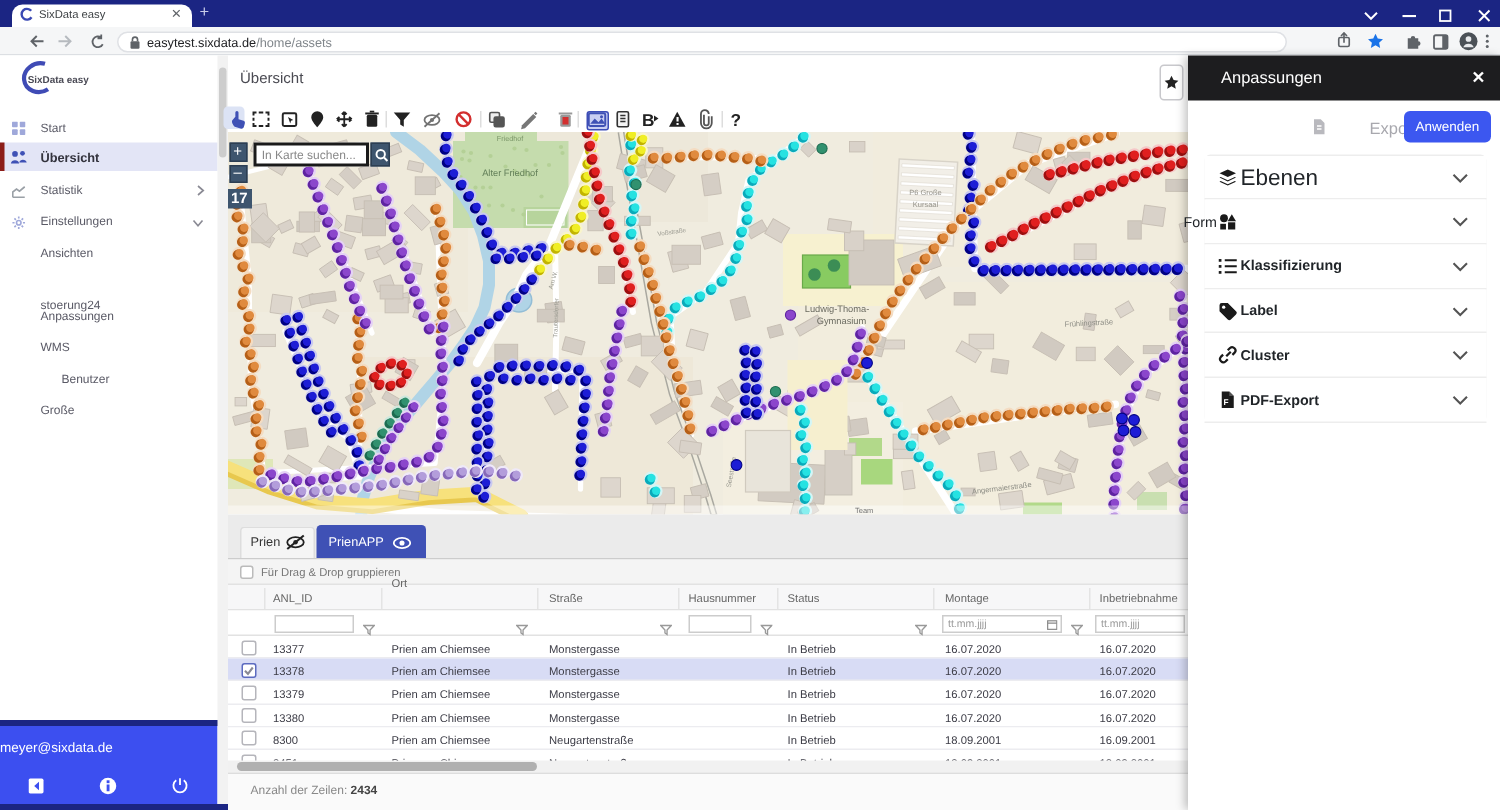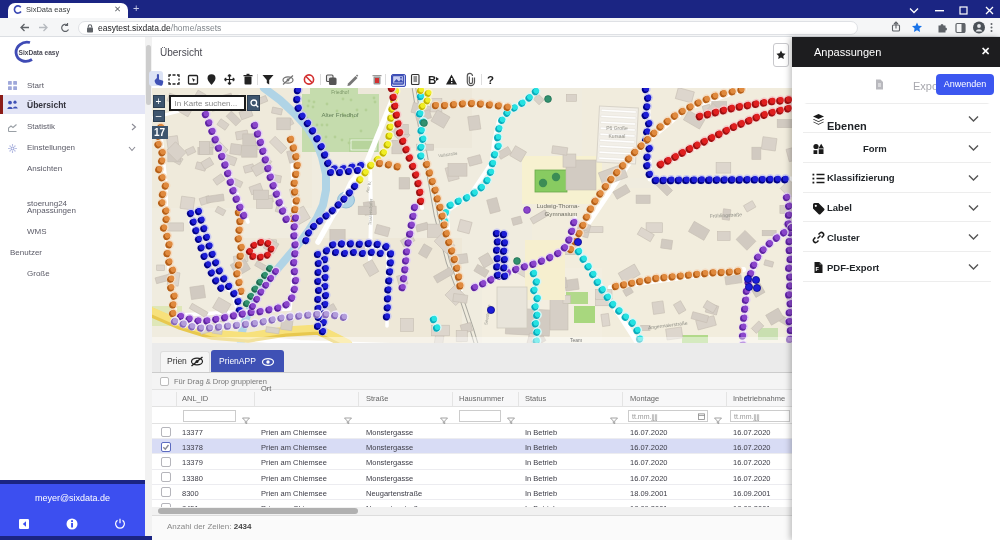--- a/index.html
+++ b/index.html
@@ -96,29 +96,29 @@
       </g>
   </svg>
   <div class="abs" style="left:27px;top:105.5px;font-size:8px;color:#5a5a66">Einstellungen</div>
   <svg class="abs" style="left:128px;top:108.5px" width="8" height="6" viewBox="0 0 8 6">
       <path d="M1 1 L4 4.5 L7 1" fill="none" stroke="#8a8a94" stroke-width="1.1"></path>
     </svg>
   <div class="abs" style="left:27px;top:126.5px;width:110px;height:14px;font-size:8px;color:#5a5a66">Ansichten</div>
     <div class="abs" style="left:27px;top:162px;width:110px;height:14px;font-size:8px;color:#5a5a66">stoerung24</div>
     <div class="abs" style="left:27px;top:168.5px;width:110px;height:14px;font-size:8px;color:#5a5a66">Anpassungen</div>
     <div class="abs" style="left:27px;top:189.5px;width:110px;height:14px;font-size:8px;color:#5a5a66">WMS</div>
-    <div class="abs" style="left:10px;top:210.5px;width:110px;height:14px;font-size:8px;color:#5a5a66">Benutzer</div>
+    <div class="abs" style="left:41px;top:210.5px;width:110px;height:14px;font-size:8px;color:#5a5a66">Benutzer</div>
     <div class="abs" style="left:27px;top:231.5px;width:110px;height:14px;font-size:8px;color:#5a5a66">Große</div>
   <div class="abs" style="left:145px;top:0;width:7px;height:443px;background:#f2f2f2">
     <div class="abs" style="left:1px;top:8px;width:5px;height:60px;background:#cdcdcd;border-radius:3px"></div>
   </div>
 </div>
 <div class="abs" style="left:0;top:480px;width:152px;height:4px;background:#1b2583"></div>
 <div class="abs" style="left:0;top:484px;width:145px;height:52px;background:#3c4ff0">
-  <div class="abs" style="left:0;top:9px;width:145px;text-align:center;font-size:9px;color:#fff">meyer@sixdata.de</div>
+  <div class="abs" style="left:0;top:9px;width:145px;text-align:left;font-size:9px;color:#fff">meyer@sixdata.de</div>
   <svg class="abs" style="left:19px;top:34px" width="108" height="12" viewBox="0 0 108 12">
     <rect x="0" y="1" width="10" height="10" rx="1.2" fill="#fff"></rect>
     <path d="M7 3.2 L3.8 6 L7 8.8z" fill="#3c4ff0"></path>
     <circle cx="53" cy="6" r="5.5" fill="#fff"></circle>
     <rect x="52.1" y="2.2" width="1.9" height="1.9" fill="#3c4ff0"></rect>
     <rect x="52.1" y="5" width="1.9" height="4.5" fill="#3c4ff0"></rect>
     <g fill="none" stroke="#fff" stroke-width="1.2">
       <path d="M98.5 2.2 a4.4 4.4 0 1 0 5 0"></path>
       <path d="M101 0.8 v4.5"></path>
     </g>
@@ -941,32 +941,32 @@
 <div class="abs" style="left:936px;top:74px;width:58px;height:21px;background:#3c57f0;border-radius:4px;text-align:center;line-height:21px;font-size:9px;color:#fff">Anwenden</div>
 <div class="abs" style="left:803px;top:103px;width:188px;height:179px;border:1px solid #ededed;border-radius:4px"></div>
 <div class="abs" style="left:803px;top:103.5px;width:188px;height:29.7px;border-bottom:1px solid #ededed;background:#fff"></div>
 <div class="abs" style="left:812px;top:111.5px"><svg width="13" height="13" viewBox="0 0 13 13">
       <g fill="#1a1a1a">
         <path d="M6.5 1 L12 3.5 6.5 6 1 3.5z"></path>
         <path d="M1.8 6 L6.5 8.2 11.2 6 12 6.4 6.5 9 1 6.4z"></path>
         <path d="M1.8 8.7 L6.5 10.9 11.2 8.7 12 9.1 6.5 11.7 1 9.1z"></path>
       </g>
     </svg></div>
-<div class="abs" style="left:827px;top:120px;font-size:11px;font-weight:bold;color:#212529">Ebenen</div>
+<div class="abs" style="left:827px;top:110px;font-size:15px;font-weight:normal;color:#212529">Ebenen</div>
 <svg class="abs" style="left:968px;top:114.5px" width="11" height="8" viewBox="0 0 11 8">
     <path d="M1 1.5 L5.5 6 L10 1.5" fill="none" stroke="#555" stroke-width="1.4"></path>
   </svg>
 <div class="abs" style="left:803px;top:133.2px;width:188px;height:29.7px;border-bottom:1px solid #ededed;background:#fff"></div>
 <div class="abs" style="left:812px;top:141.2px"><svg width="13" height="13" viewBox="0 0 13 13">
       <circle cx="4" cy="4.5" r="2.6" fill="#1a1a1a"></circle>
       <path d="M9.2 1.8 L12 6.5 H6.4z" fill="#1a1a1a"></path>
       <rect x="6.7" y="7.2" width="4.8" height="4.8" fill="#1a1a1a"></rect>
       <rect x="1.5" y="8.2" width="3.8" height="3.8" fill="#1a1a1a"></rect>
     </svg></div>
-<div class="abs" style="left:863px;top:142.7px;font-size:9.5px;font-weight:bold;color:#212529">Form</div>
+<div class="abs" style="left:789px;top:142.7px;font-size:9.5px;font-weight:normal;color:#212529">Form</div>
 <svg class="abs" style="left:968px;top:144.2px" width="11" height="8" viewBox="0 0 11 8">
     <path d="M1 1.5 L5.5 6 L10 1.5" fill="none" stroke="#555" stroke-width="1.4"></path>
   </svg>
 <div class="abs" style="left:803px;top:162.9px;width:188px;height:29.7px;border-bottom:1px solid #ededed;background:#fff"></div>
 <div class="abs" style="left:812px;top:170.9px"><svg width="13" height="13" viewBox="0 0 13 13">
       <g stroke="#1a1a1a" stroke-width="1.4">
         <path d="M4.5 2.5 h8 M4.5 6.5 h8 M4.5 10.5 h8"></path>
       </g>
       <g fill="#1a1a1a">
         <rect x="0.5" y="1.7" width="1.8" height="1.8"></rect>

